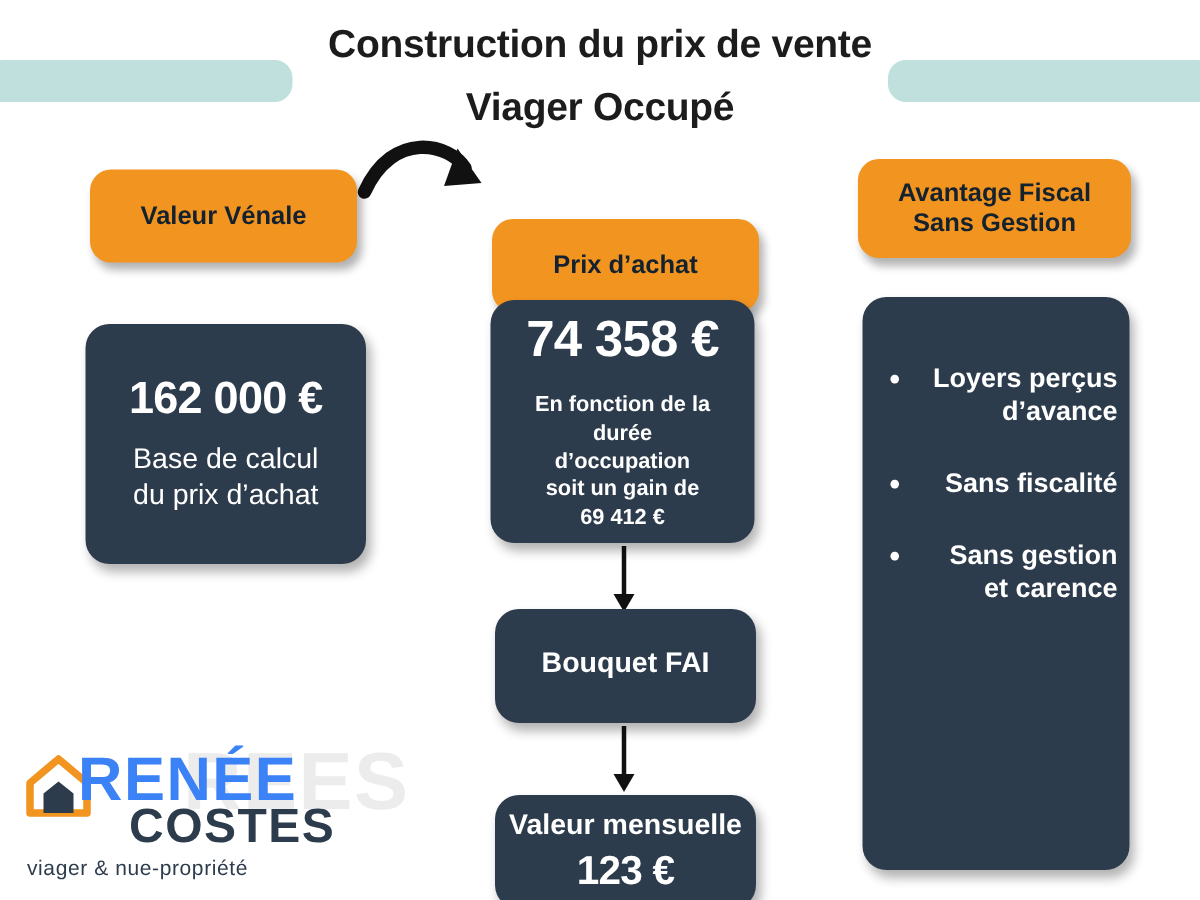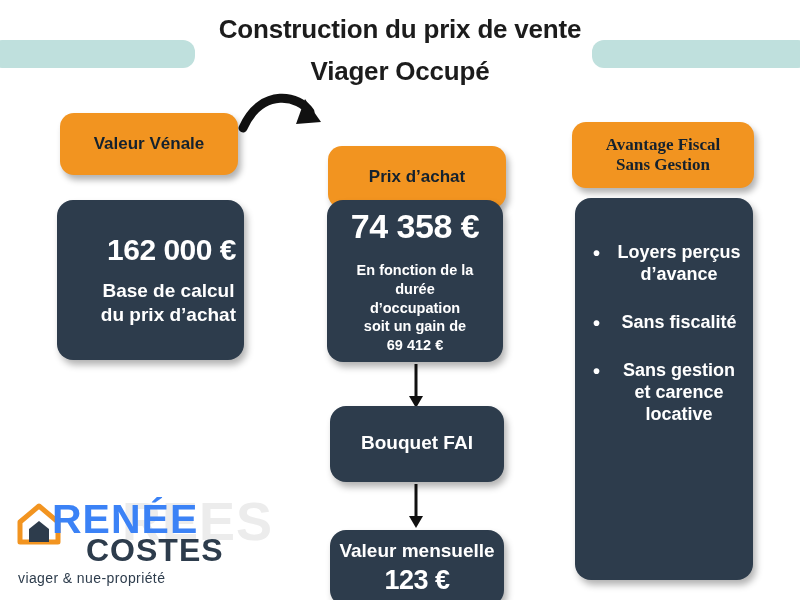--- a/index.html
+++ b/index.html
@@ -42,43 +42,43 @@
     display: flex;
     align-items: center;
     justify-content: center;
     text-align: center;
     line-height: 1.15;
     box-shadow: 3px 5px 6px rgba(0,0,0,0.30);
     padding: 4px 8px;
   }
   #pill-valeur  { left: 60px;  top: 113px; width: 178px; height: 62px; }
   #pill-prix    { left: 328px; top: 113px; width: 178px; height: 62px; margin-top: 33px; }
-  #pill-fiscal  { left: 572px; top: 122px; width: 182px; height: 66px; font-family: Liberation Serif, serif; }
+  #pill-fiscal  { left: 572px; top: 106px; width: 182px; height: 66px; }
 
   
   .card {
     position: absolute;
     background: #2d3c4c;
     border-radius: 16px;
     color: #ffffff;
     box-shadow: 3px 5px 7px rgba(0,0,0,0.30);
     display: flex;
     flex-direction: column;
     align-items: center;
     justify-content: center;
     text-align: center;
     padding: 6px 8px;
   }
 
-  #card-valeur { left: 57px; top: 200px; width: 187px; height: 160px; align-items: flex-end; }
+  #card-valeur { left: 57px; top: 216px; width: 187px; height: 160px; }
   #card-valeur .big {
     font-size: 30px; font-weight: bold; letter-spacing: -0.5px; margin-bottom: 12px;
   }
   #card-valeur .sub {
-    font-size: 19px; font-weight: bold; line-height: 1.25;
+    font-size: 19px; font-weight: normal; line-height: 1.25;
   }
 
   #card-prix { left: 327px; top: 200px; width: 176px; height: 162px; }
   #card-prix .big {
     font-size: 34px; font-weight: bold; letter-spacing: -0.5px; margin-bottom: 2px;
   }
   #card-prix .sub {
     font-size: 14.5px; font-weight: bold; line-height: 1.3; margin-top: 13px;
   }
 
@@ -92,21 +92,21 @@
 
   #card-fiscal {
     left: 575px; top: 198px; width: 178px; height: 382px;
     justify-content: flex-start;
     padding: 44px 0 0 0;
   }
   #card-fiscal ul {
     list-style: none;
     width: 100%;
     padding: 0 8px 0 18px;
-    text-align: center;
+    text-align: right;
   }
   #card-fiscal li {
     position: relative;
     font-size: 18px;
     font-weight: bold;
     line-height: 1.22;
     margin-bottom: 26px;
     padding-left: 20px;
   }
   #card-fiscal li::before {
@@ -206,21 +206,20 @@
       <li>
         <span style="display:block">Loyers perçus</span>
         <span style="display:block">d’avance</span>
       </li>
       <li>
         <span style="display:block">Sans fiscalité</span>
       </li>
       <li>
         <span style="display:block">Sans gestion</span>
         <span style="display:block">et carence</span>
-        <span style="display:block">locative</span>
       </li>
     </ul>
   </div>
 
   <div id="logo">
     <div class="ghost">REES</div>
     <svg class="mark" viewBox="0 0 46 46">
       <path d="M4 22 L23 6 L42 22 L42 42 L4 42 Z" fill="none" stroke="#f29420" stroke-width="5" stroke-linejoin="round"></path>
       <path d="M13 42 L13 29 L23 21 L33 29 L33 42 Z" fill="#2d3c4c"></path>
     </svg>

